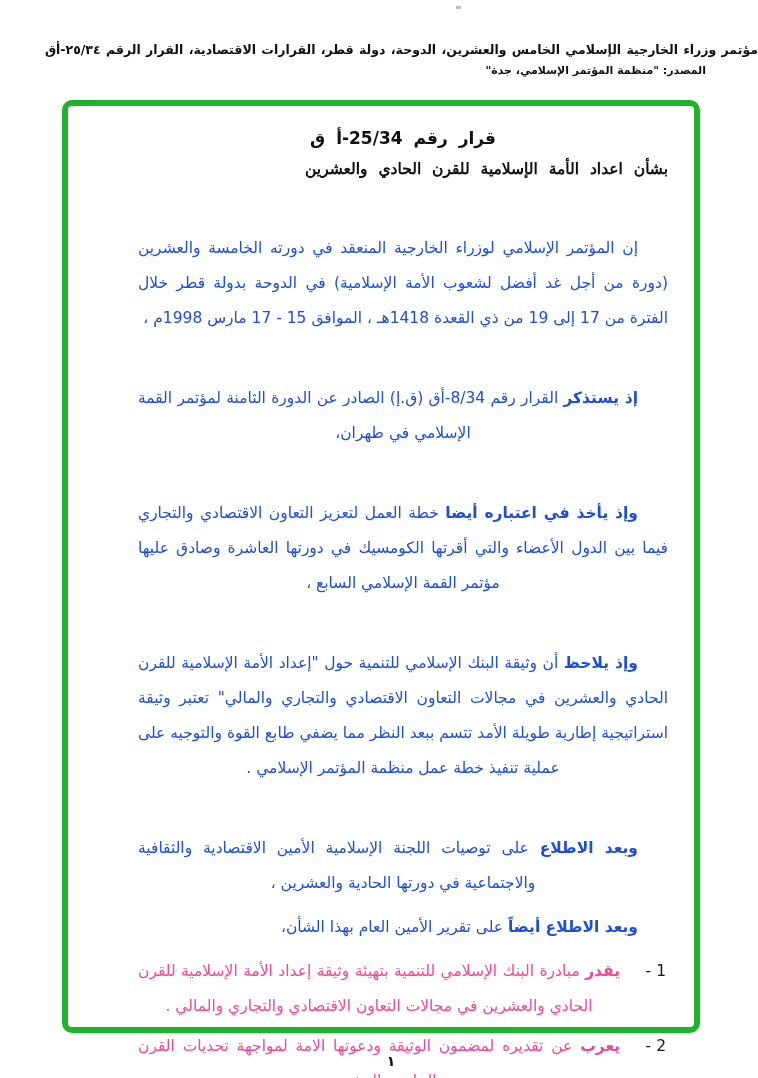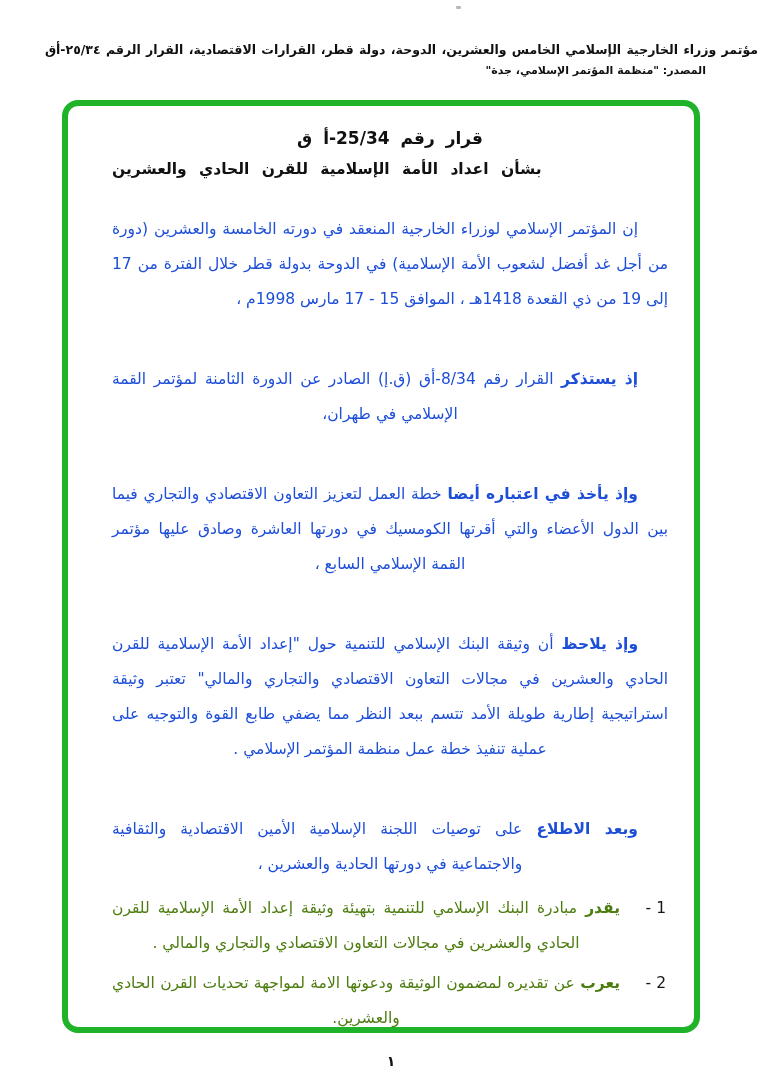--- a/index.html
+++ b/index.html
@@ -27,31 +27,31 @@
     font-size:12.5px;font-weight:700;letter-spacing:.2px;word-spacing:1px;
     color:#101010;white-space:nowrap;
   }
   .header-line2{
     font-size:11px;font-weight:700;margin-top:7px;color:#101010;
     transform:translateX(-52px);
   }
   .green-box{
     position:absolute;top:100px;right:58px;
     box-sizing:border-box;width:638px;height:933px;
-    border:6px solid var(--green);border-radius:16px;
+    border:6px solid var(--green);border-radius:10px;
     background:#fff;
-    padding:14px 26px 0 44px;
+    padding:14px 26px 0 70px;
   }
   .doc-title1{
     margin:8px 0 0 0;text-align:center;
     font-size:17px;font-weight:700;word-spacing:5px;color:#111;
   }
   .doc-title2{
-    margin:12px 0 34px 0;text-align:left;
-    font-size:15.5px;font-weight:700;word-spacing:7px;letter-spacing:.3px;color:#111;
+    margin:12px 0 53px 0;text-align:right;
+    font-size:15.5px;font-weight:700;word-spacing:7px;letter-spacing:.3px;color:#111;font-family:Liberation Serif, serif;
   }
   .para{
     margin:0 0 9px 0;
     font-size:15.5px;line-height:35px;
     text-align:justify;
     text-indent:30px;
     color:#1d4ed8;
   }
   .last-center{text-align-last:center;margin-top:45px;-moz-text-align-last:center;}
   .last-right{text-align-last:right;-moz-text-align-last:right;}
@@ -63,21 +63,21 @@
   }
   .item .num{
     flex:0 0 46px;
     font-size:15.5px;line-height:35px;white-space:nowrap;
     padding-right:2px;
   }
   .item .item-text{
     flex:1 1 auto;margin:0;
     font-size:15.5px;line-height:35px;
     text-align:justify;text-align-last:center;-moz-text-align-last:center;
-    color:#4d7c0f;
+    color:#ec4899;
   }
   .page-footer{
     position:absolute;bottom:8px;right:0;left:0;text-align:center;
   }
   .page-number{
     display:inline-block;transform:translateX(12px);
     font-size:14px;font-weight:700;color:#111;
   }
 </style>
 </head>
@@ -102,20 +102,21 @@
 
     <p class="para last-center"><b class="lead">إذ يستذكر</b><span> القرار رقم 8/34-أق (ق.إ) الصادر عن الدورة الثامنة لمؤتمر القمة الإسلامي في طهران،</span></p>
 
 
     <p class="para last-center"><b class="lead">وإذ يأخذ في اعتباره أيضا</b><span> خطة العمل لتعزيز التعاون الاقتصادي والتجاري فيما بين الدول الأعضاء والتي أقرتها الكومسيك في دورتها العاشرة وصادق عليها مؤتمر القمة الإسلامي السابع ،</span></p>
 
     <p class="para last-center"><b class="lead">وإذ يلاحظ</b><span> أن وثيقة البنك الإسلامي للتنمية حول "إعداد الأمة الإسلامية للقرن الحادي والعشرين في مجالات التعاون الاقتصادي والتجاري والمالي" تعتبر وثيقة استراتيجية إطارية طويلة الأمد تتسم ببعد النظر مما يضفي طابع القوة والتوجيه على عملية تنفيذ خطة عمل منظمة المؤتمر الإسلامي .</span></p>
 
     <p class="para last-center"><b class="lead">وبعد الاطلاع</b><span> على توصيات اللجنة الإسلامية الأمين الاقتصادية والثقافية والاجتماعية في دورتها الحادية والعشرين ،</span></p>
 
+    <p class="para last-right"><b class="lead">وبعد الاطلاع أيضاً</b><span> على تقرير الأمين العام بهذا الشأن،</span></p>
 
     <div class="items">
 
       <div class="item">
         <span class="num">1 -</span>
         <p class="item-text"><b class="lead">يقدر</b><span> مبادرة البنك الإسلامي للتنمية بتهيئة وثيقة إعداد الأمة الإسلامية للقرن الحادي والعشرين في مجالات التعاون الاقتصادي والتجاري والمالي .</span></p>
       </div>
 
       <div class="item">
         <span class="num">2 -</span>

